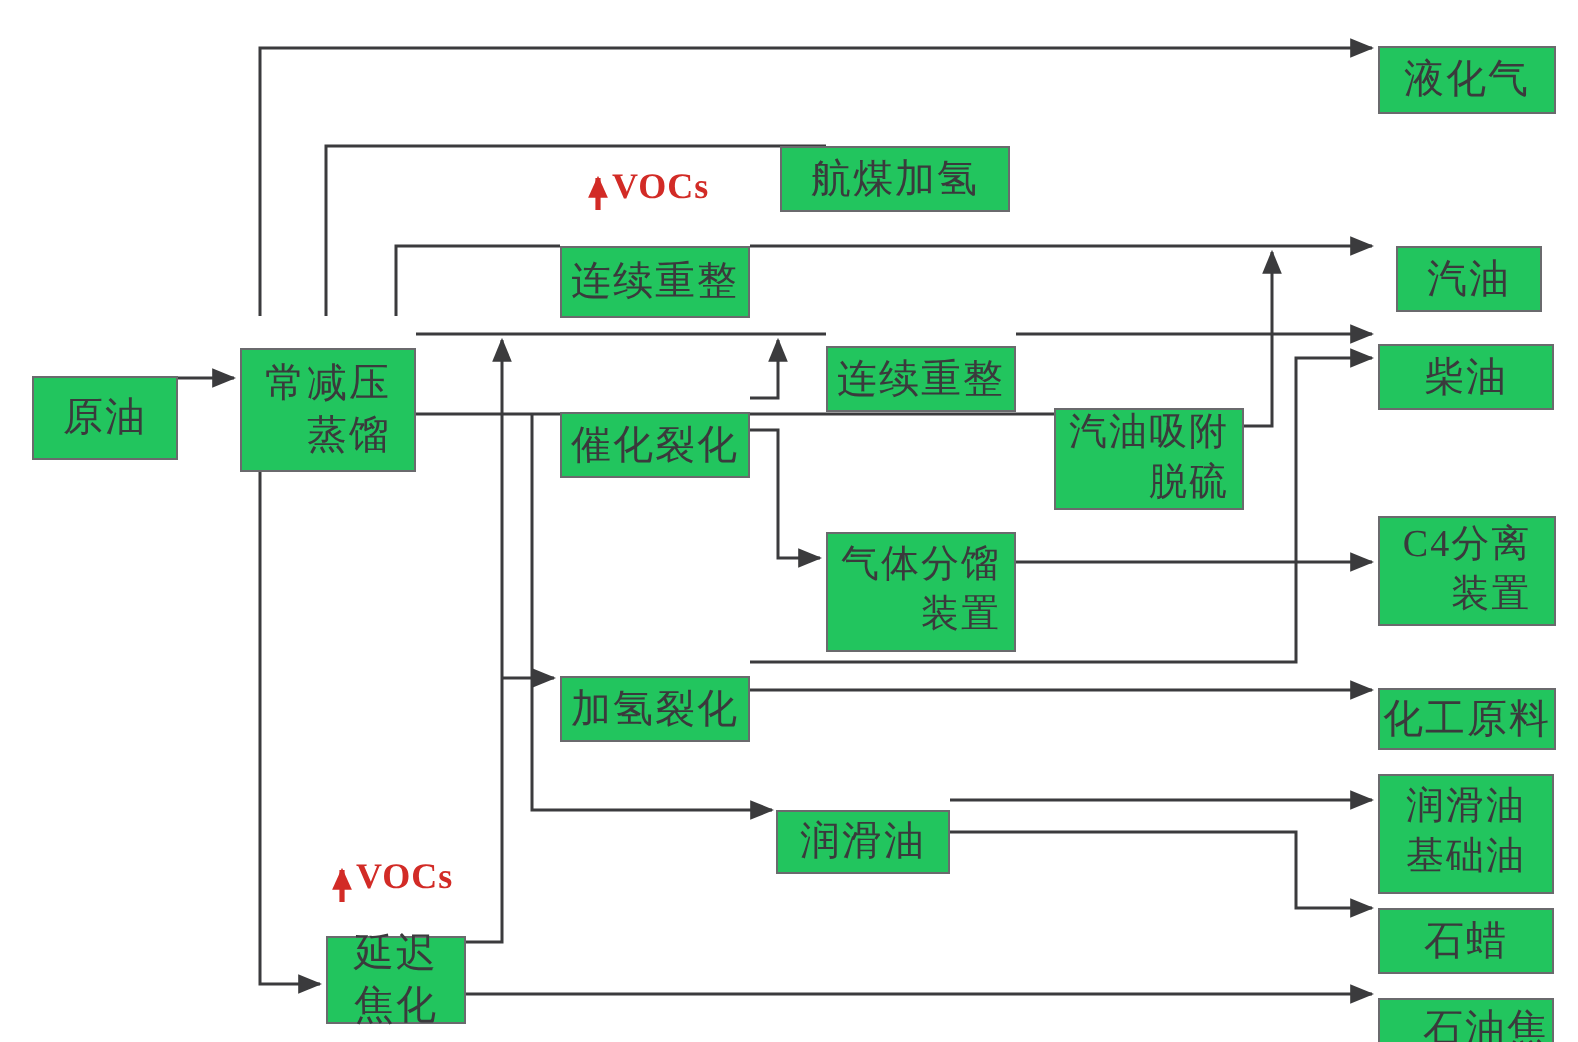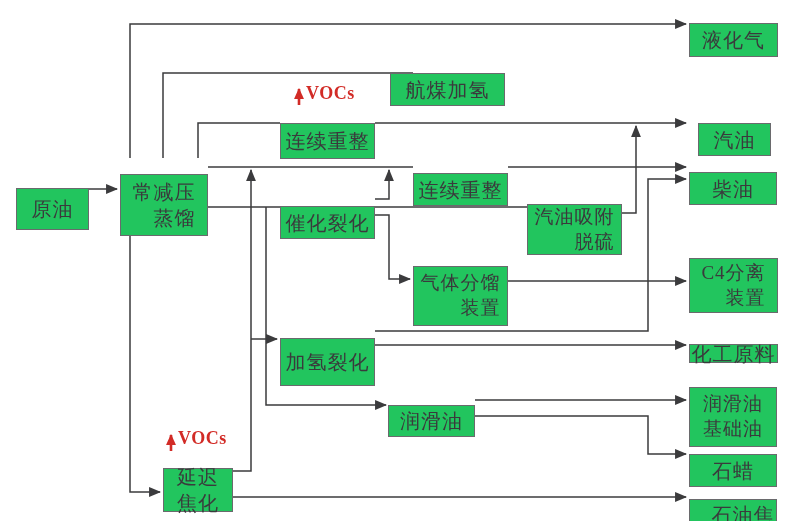--- a/index.html
+++ b/index.html
@@ -37,34 +37,34 @@
     z-index: 2;
     letter-spacing: 1px;
     margin-top: 16px;
   }
   
   .n-crude      { left: 16px;  top: 172px; width: 73px; height: 42px; }
   .n-dist       { left: 120px; top: 158px; width: 88px; height: 62px; }
   
   .n-reform     { left: 280px; top: 107px; width: 95px; height: 36px; }
   .n-fcc        { left: 280px; top: 190px; width: 95px; height: 33px; }
-  .n-hcrack     { left: 280px; top: 322px; width: 95px; height: 48px; }
+  .n-hcrack     { left: 280px; top: 322px; width: 95px; height: 33px; }
   .n-coker      { left: 163px; top: 452px; width: 70px; height: 44px; }
   .n-jethydro   { left: 390px; top: 57px;  width: 115px; height: 33px; }
   .n-dslhydro   { left: 413px; top: 157px; width: 95px; height: 33px; }
   .n-szorb      { left: 527px; top: 188px; width: 95px; height: 51px; font-size: 19px; }
   .n-gasfrac    { left: 413px; top: 250px; width: 95px; height: 60px; font-size: 19px; }
   .n-lube       { left: 388px; top: 389px; width: 87px; height: 32px; }
   
   .n-lpg        { left: 689px; top: 7px;   width: 89px; height: 34px; }
   .n-jet        { left: 689px; top: 57px;  width: 88px; height: 33px; }
   .n-gasoline   { left: 698px; top: 107px; width: 73px; height: 33px; }
   .n-diesel     { left: 689px; top: 156px; width: 88px; height: 33px; }
   .n-c4         { left: 689px; top: 242px; width: 89px; height: 55px; font-size: 19px; }
-  .n-chem       { left: 689px; top: 328px; width: 89px; height: 19px; }
+  .n-chem       { left: 689px; top: 328px; width: 89px; height: 31px; }
   .n-lubebase   { left: 689px; top: 371px; width: 88px; height: 60px; font-size: 19px; }
   .n-wax        { left: 689px; top: 438px; width: 88px; height: 33px; }
   .n-coke       { left: 689px; top: 483px; width: 88px; height: 32px; padding-left: 20px; }
   .vocs-label {
     position: absolute;
     color: #d22b26;
     font-weight: 700;
     font-size: 18px;
     z-index: 2;
     letter-spacing: 0.5px;

